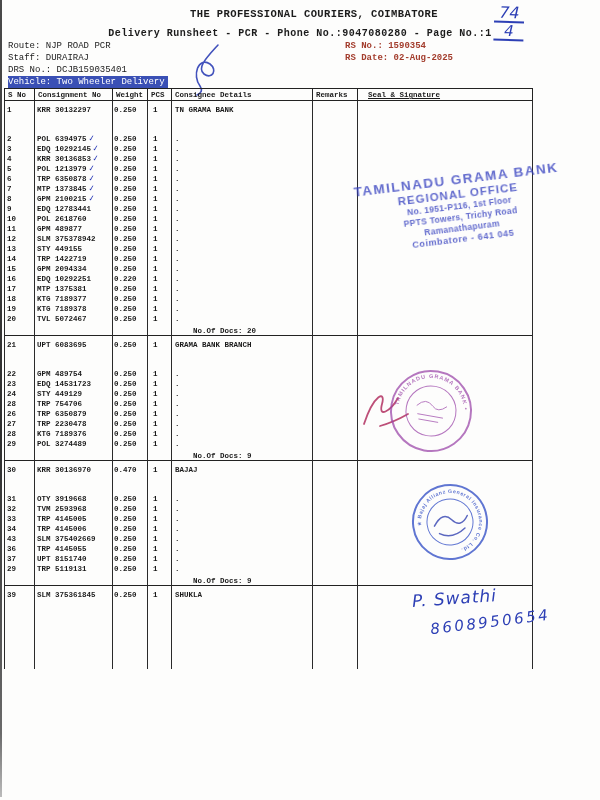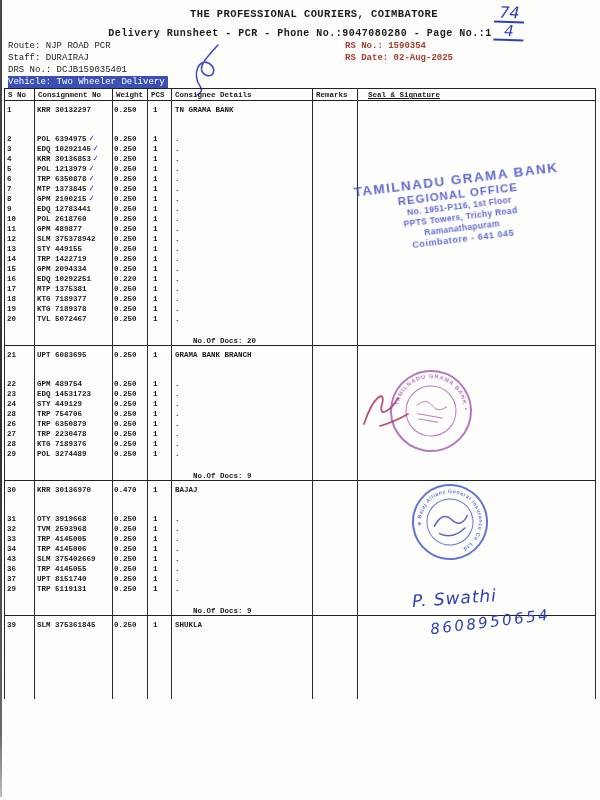--- a/index.html
+++ b/index.html
@@ -20,33 +20,33 @@
   .info-left  { position:absolute; left:8px;  top:40px; font-weight:normal; font-size:9px; line-height:12px; }
   .info-right { position:absolute; left:345px; top:40px; font-weight:bold; font-size:9px; line-height:12px; color:#a33d2d; }
   .vehicle-highlight { background:#3a50b5; color:#fff; display:inline-block; padding:0 3px 1px 0; }
   
   .hw-frac { position:absolute; left:494px; top:4px; text-align:center; transform:rotate(2deg);
              color:#2d3fb5; font-family:"DejaVu Sans",sans-serif; font-style:italic; }
   .hw-top    { display:block; font-size:16px; line-height:17px; border-bottom:2px solid #2d3fb5; padding:0 5px; }
   .hw-bottom { display:block; font-size:15px; line-height:16px; border-bottom:2px solid #2d3fb5; }
   .pen-flourish { position:absolute; left:180px; top:42px; }
   
-  .rtable { position:absolute; left:4px; top:88px; width:592px; font-size:7.5px; font-weight:bold; }
+  .rtable { position:absolute; left:4px; top:88px; width:529px; font-size:7.5px; font-weight:bold; }
   .thead {
     display:grid; grid-template-columns:30px 78px 35px 24px 141px 45px 1fr;
     height:13px; line-height:12px;
     border-top:1px solid #222; border-bottom:1px solid #222; border-left:1px solid #222;
   }
   .thead .hc { border-right:1px solid #222; padding-left:3px; overflow:hidden; white-space:nowrap; }
   .thead .hc.seal { padding-left:10px;text-decoration:underline; }
   .tbody { position:relative; padding:4px 0 50px 0; }
   .vline { position:absolute; top:0; bottom:0; width:1px; background:#2a2a2a; }
   .trow { display:grid; grid-template-columns:30px 78px 35px 24px 141px 45px 1fr; height:10px; line-height:10px; }
   .trow.lead { margin-bottom:19px; }
-  .note-row { margin-top:12px; margin-bottom:4px; border-bottom:1px solid #222; }
+  .note-row { margin-top:2px; margin-bottom:4px; border-bottom:1px solid #222; }
   .c { overflow:visible; white-space:nowrap; }
   .c.sno { padding-left:3px; }
   .c.cn  { padding-left:3px; }
   .c.wt  { padding-left:2px; }
   .c.pcs { padding-left:6px; }
   .c.cons{ padding-left:4px; }
   .c.note{ padding-left:22px; }
   .tick { color:#2637b5; font-size:9px; display:inline-block; transform:rotate(-8deg); margin-left:2px; font-weight:bold; }
   
   .stamp-ro {

